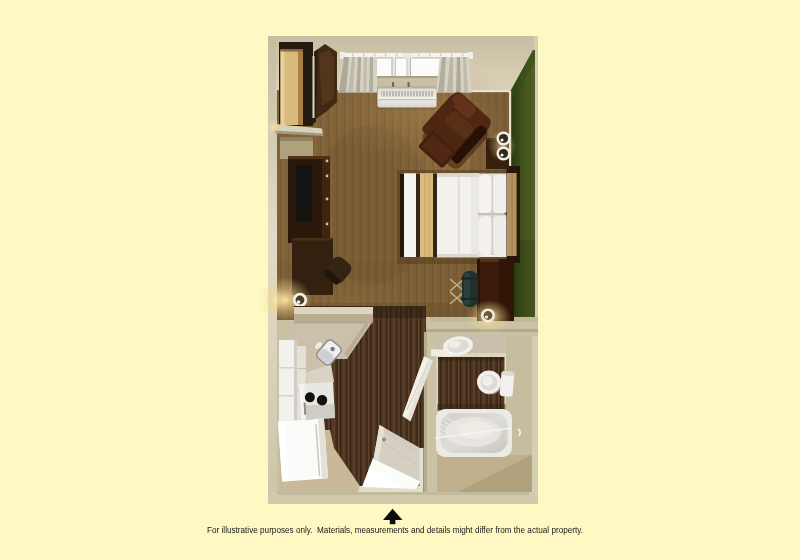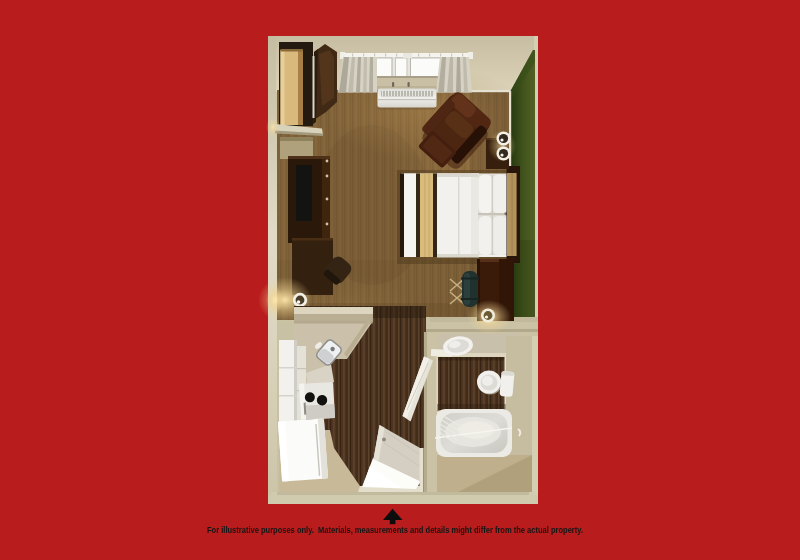--- a/index.html
+++ b/index.html
@@ -1,16 +1,16 @@
 <!DOCTYPE html>
 <html><head>
 <meta charset="utf-8">
 <style>
 html,body{margin:0;padding:0;background:#ffffff;}
-#stage{position:relative;width:800px;height:560px;background:#b91c1c;overflow:hidden;font-family:"Liberation Sans",sans-serif;font-weight:bold;}
+#stage{position:relative;width:800px;height:560px;background:#fef9c3;overflow:hidden;font-family:"Liberation Sans",sans-serif;}
 svg{position:absolute;left:0;top:0;}
 </style>
 </head>
 <body>
 <div id="stage">
 <svg width="800" height="560" viewBox="0 0 800 560">
 <defs>
 <linearGradient id="topwall" x1="0" y1="0" x2="0" y2="1">
  <stop offset="0" stop-color="#c6bda2"></stop>
           <stop offset="0.55" stop-color="#d2c9ae"></stop>

